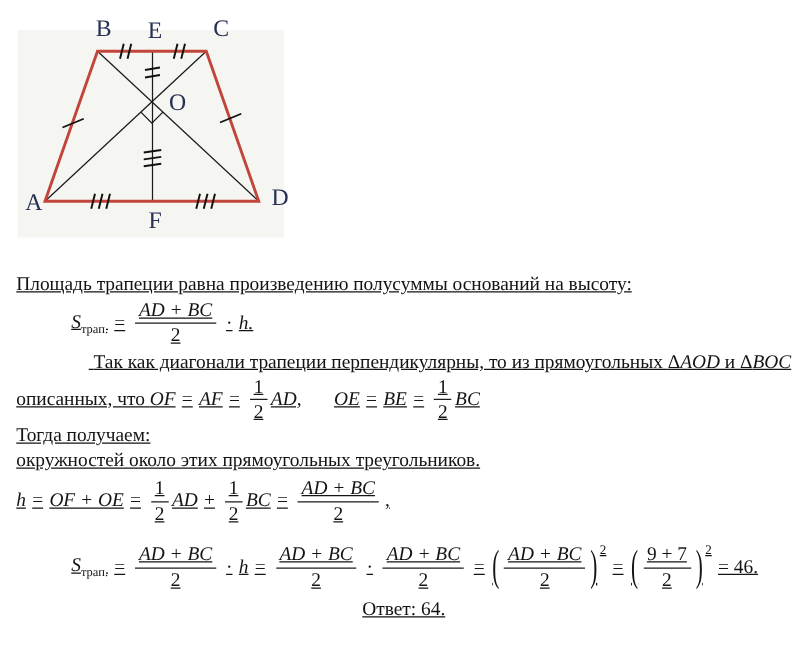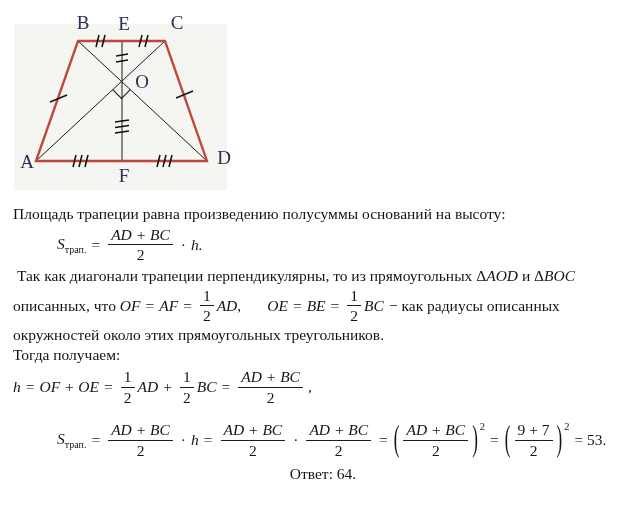--- a/index.html
+++ b/index.html
@@ -3,42 +3,42 @@
 <meta charset="utf-8">
 <style>
   html,body{margin:0;padding:0;}
   body{
     width:639px;height:517px;background:#ffffff;
     font-family:"Liberation Serif","DejaVu Serif",serif;
     color:#141414;overflow:hidden;
   }
   .page{position:relative;width:639px;height:517px;}
   .diagram-wrap{position:absolute;left:0;top:0;width:245px;height:200px;}
-  .content{position:absolute;left:13px;top:204px;width:620px;font-size:15.5px;line-height:20px;}
+  .content{position:absolute;left:13px;top:218px;width:620px;font-size:15.5px;line-height:20px;text-decoration:underline;}
   .content p{margin:0;white-space:pre-wrap;}
   .mi{font-style:italic;}
   .rm{font-style:normal;}
   .formula{display:flex;align-items:center;white-space:pre-wrap;}
   .op{margin:0 5px;}
   .tight{margin:0 2px;}
   .frac{display:inline-flex;flex-direction:column;align-items:center;text-align:center;margin:0 3px;line-height:1.12;}
   .frac .fn{display:block;border-bottom:1.2px solid #1c1c1c;padding:0 3px 1px;}
   .frac .fd{display:block;font-style:normal;padding-top:1px;}
   .frac.it .fn{font-style:italic;text-align:center;}
   .frac.rm2 .fn{font-style:normal;}
   .sgroup{white-space:nowrap;margin-left:44px;}
   .ssub{font-size:10px;font-style:normal;position:relative;top:4px;letter-spacing:0;}
   .bigp{display:inline-block;transform:scaleY(2.05);font-size:17px;margin:0 1px;font-style:normal;}
   .sup{font-size:10.5px;font-style:normal;position:relative;top:-13px;margin-left:1px;}
   .gap{display:inline-block;width:26px;}
   .f1{margin:2px 0 2px 0;min-height:37px;}
   .f2{margin:3px 0 1px 0;min-height:37px;}
   .f3{margin:10px 0 0 0;min-height:48px;}
   .p2{margin-top:1px;}
-  .p3{margin-top:2px;}
+  .p3{margin-top:2px;text-align:right;}
   .p4{margin:1px 0 1px 0;min-height:34px;}
   .answer{margin-top:11px;text-align:center;}
 </style>
 </head>
 <body>
 
 <div class="page">
 
   <div class="diagram-wrap">
     <svg width="245" height="200" viewBox="0 0 245 200">
@@ -114,25 +114,24 @@
       <span class="op">=</span>
       <span class="frac rm2"><span class="fn">1</span><span class="fd">2</span></span>
       <span class="mi">AD,</span>
       <span class="gap"></span>
       <span class="mi">OE</span>
       <span class="op">=</span>
       <span class="mi">BE</span>
       <span class="op">=</span>
       <span class="frac rm2"><span class="fn">1</span><span class="fd">2</span></span>
       <span class="mi">BC</span>
-      <span class="op">− как радиусы описанных</span>
     </div>
 
+    <p><span>Тогда получаем:</span></p>
     <p><span>окружностей около этих прямоугольных треугольников.</span></p>
-    <p><span>Тогда получаем:</span></p>
 
     <div class="formula f2">
       <span class="mi">h</span>
       <span class="op">=</span>
       <span class="mi">OF + OE</span>
       <span class="op">=</span>
       <span class="frac rm2"><span class="fn">1</span><span class="fd">2</span></span>
       <span class="mi">AD</span>
       <span class="op">+</span>
       <span class="frac rm2"><span class="fn">1</span><span class="fd">2</span></span>
@@ -155,19 +154,19 @@
       <span class="op">=</span>
       <span class="bigp">(</span>
       <span class="frac it"><span class="fn">AD + BC</span><span class="fd">2</span></span>
       <span class="bigp">)</span>
       <span class="sup">2</span>
       <span class="op">=</span>
       <span class="bigp">(</span>
       <span class="frac rm2"><span class="fn">9 + 7</span><span class="fd">2</span></span>
       <span class="bigp">)</span>
       <span class="sup">2</span>
-      <span class="op">= 53.</span>
+      <span class="op">= 46.</span>
     </div>
 
     <p class="answer"><span>Ответ: 64.</span></p>
 
   </div>
 </div>
 
 </body></html>

